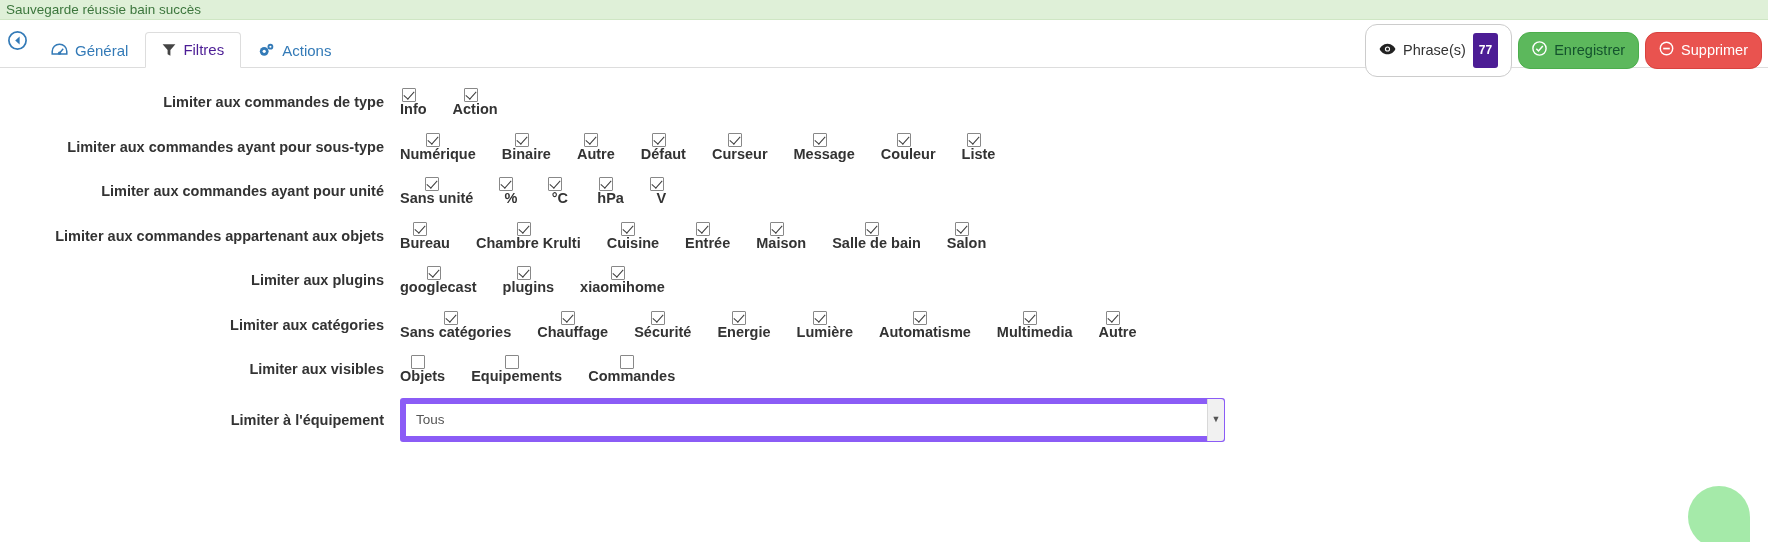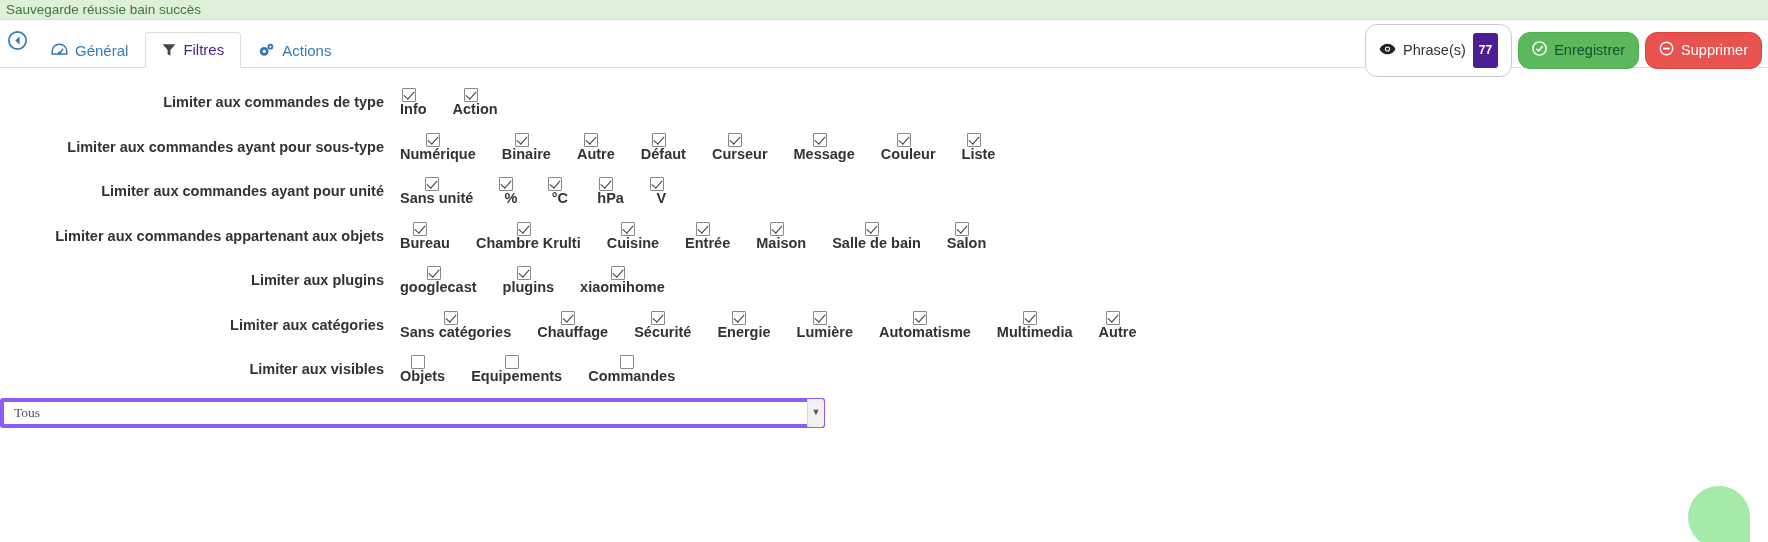--- a/index.html
+++ b/index.html
@@ -189,28 +189,28 @@
     color: #333333;
     line-height: 1;
   }
 
   .select-wrap {
     width: 825px;
     position: relative;
   }
   select.form-select {
     width: 100%;
-    height: 30px;
+    height: 44px;
     font-size: 13.5px;
     color: #555555;
     padding: 3px 22px 3px 10px;
-    border: 4px solid #8b5cf6;
+    border: 6px solid #8b5cf6;
     border-radius: 3px;
     background: #ffffff;
-    font-family: Liberation Serif, serif;
+    font-family: Liberation Sans, sans-serif;
     -webkit-appearance: none;
     appearance: none;
     cursor: pointer;
   }
   .select-arrow {
     position: absolute;
     right: 1px;
     top: 1px;
     bottom: 1px;
     width: 17px;
@@ -509,20 +509,21 @@
           </label>
           <label class="chk-wrap">
             <span class="chk"></span>
             <span class="chk-label">Commandes</span>
           </label>
         </div>
       </div>
     </div>
 
   <div class="form-row">
+    <div class="form-label">Limiter à l'équipement</div>
     <div class="form-field">
       <div class="select-wrap">
         <select class="form-select">
           <option>Tous</option>
         </select>
         <span class="select-arrow">
             <span>▼</span>
           </span>
       </div>
     </div>

